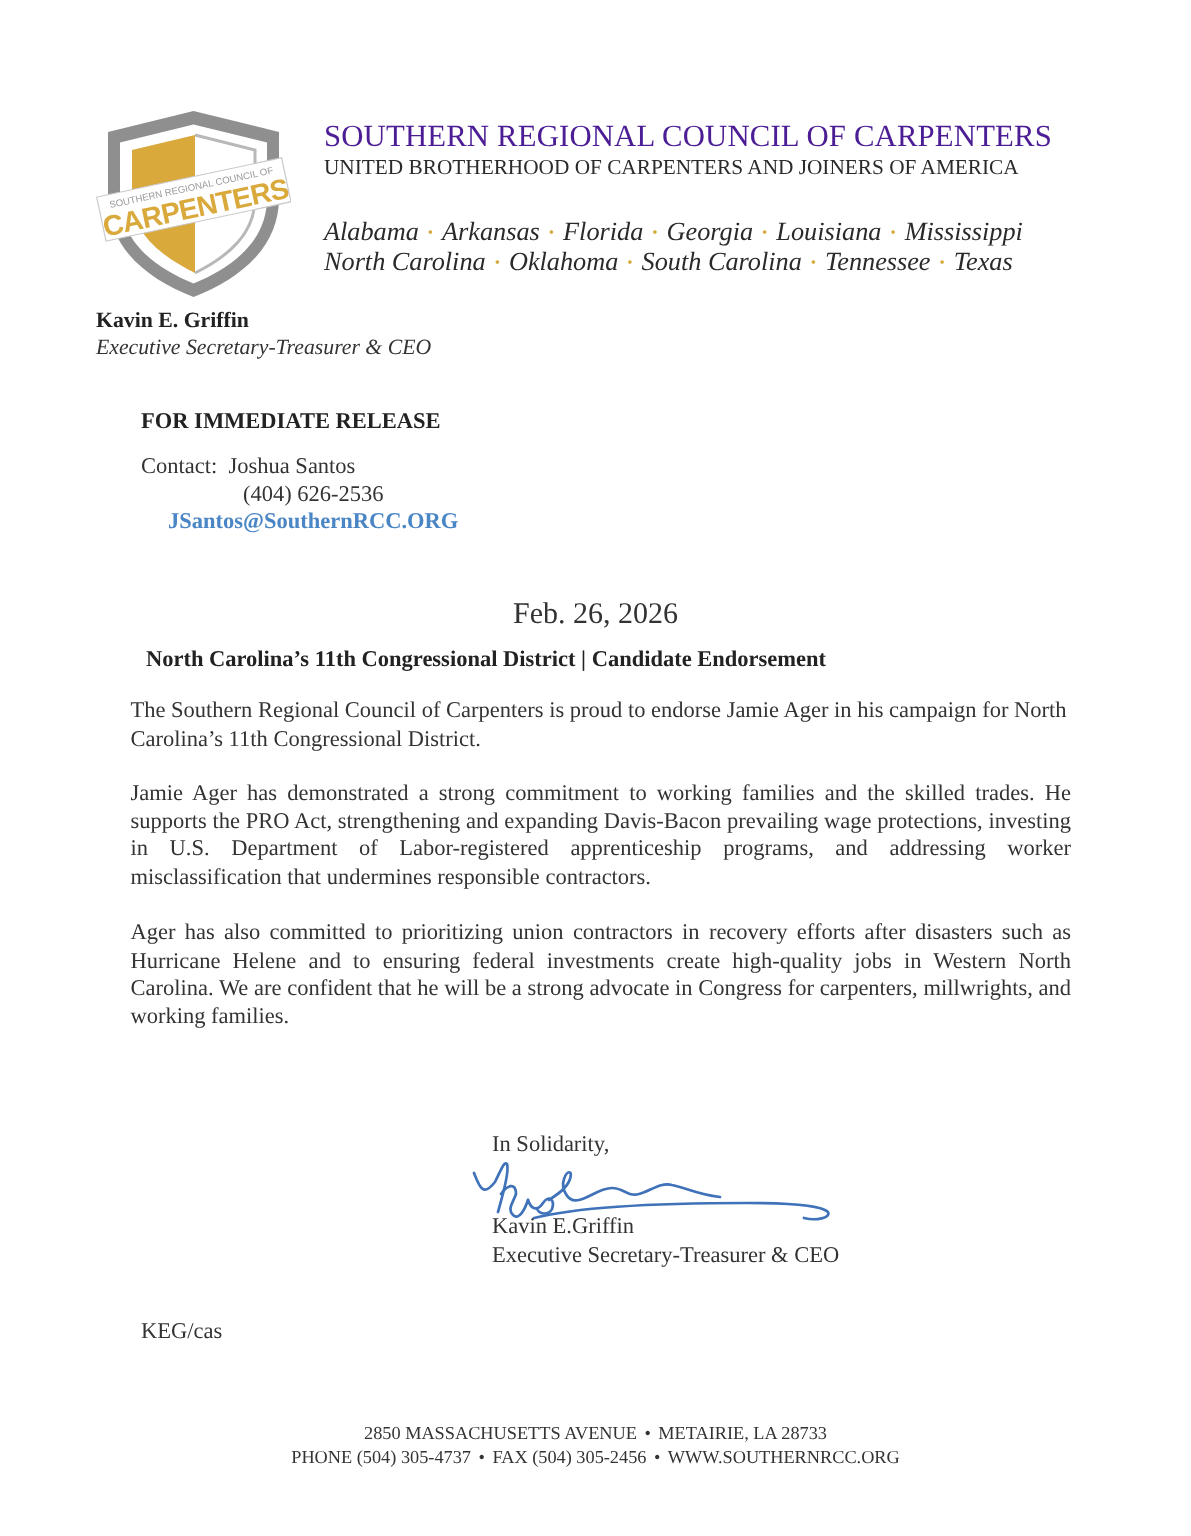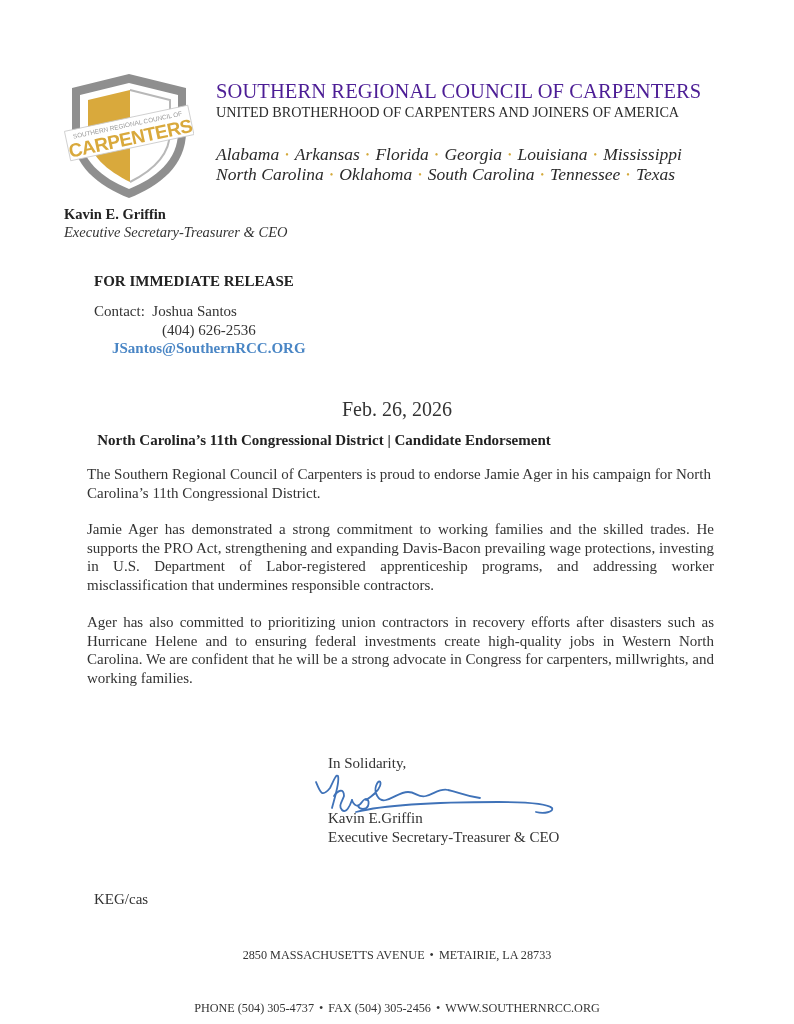--- a/index.html
+++ b/index.html
@@ -41,24 +41,24 @@
   }
   #p1 { top: 465px; text-align: left; }
   #p2 { top: 520px; }
   #p3 { top: 613px; }
 
   #closing { left: 328px; top: 755px; font-size: 15px; color: #333; }
   #signature { left: 308px; top: 770px; width: 250px; height: 50px; }
   #sig-name { left: 328px; top: 810px; font-size: 15px; color: #333; }
   #sig-title { left: 328px; top: 829px; font-size: 15px; color: #333; }
 
-  #initials { left: 94px; top: 880px; font-size: 15px; color: #333; margin-top: 11px; }
+  #initials { left: 94px; top: 880px; font-size: 15px; color: #333; }
 
   #footer-1 { left: 0; width: 794px; text-align: center; top: 948px; font-size: 12.2px; color: #333; }
-  #footer-2 { left: 0; width: 794px; text-align: center; top: 964px; font-size: 12.2px; color: #333; margin-top: 37px; }
+  #footer-2 { left: 0; width: 794px; text-align: center; top: 964px; font-size: 12.2px; color: #333; }
   .fbullet { margin: 0 5px; }
 </style>
 </head>
 <body>
 
 <svg id="logo" class="abs" viewBox="0 0 130 130" xmlns="http://www.w3.org/2000/svg">
 
   <path d="M65 4 L122 18 L122 62 C122 95 96 116 65 128 C34 116 8 95 8 62 L8 18 Z" fill="#8f8f8f"></path>
 
   <path d="M65 13 L114 25 L114 62 C114 90 92 108 65 119 C38 108 16 90 16 62 L16 25 Z" fill="#ffffff"></path>

